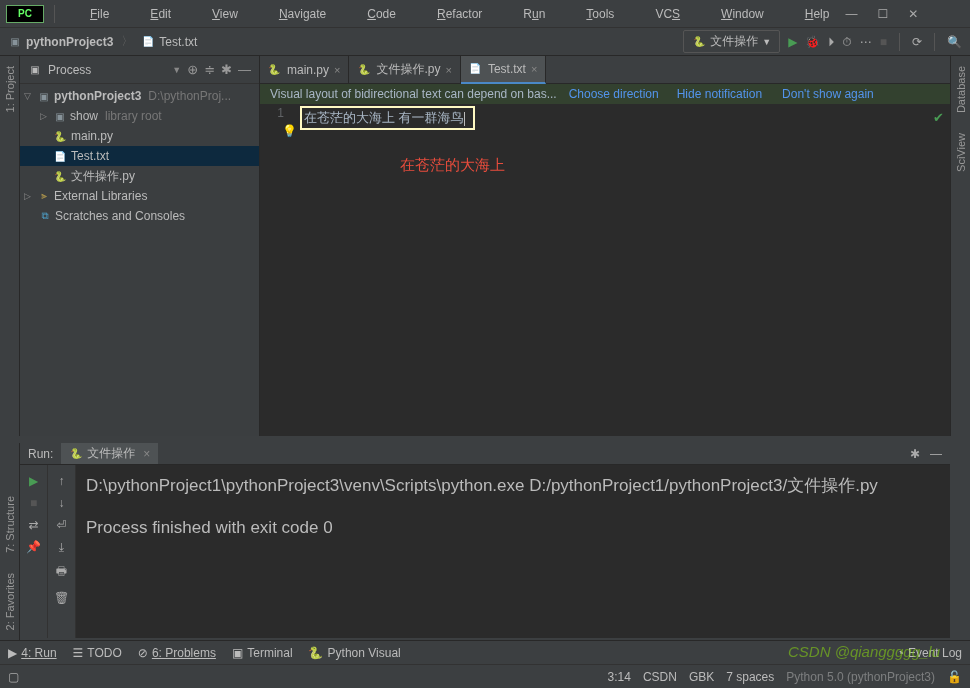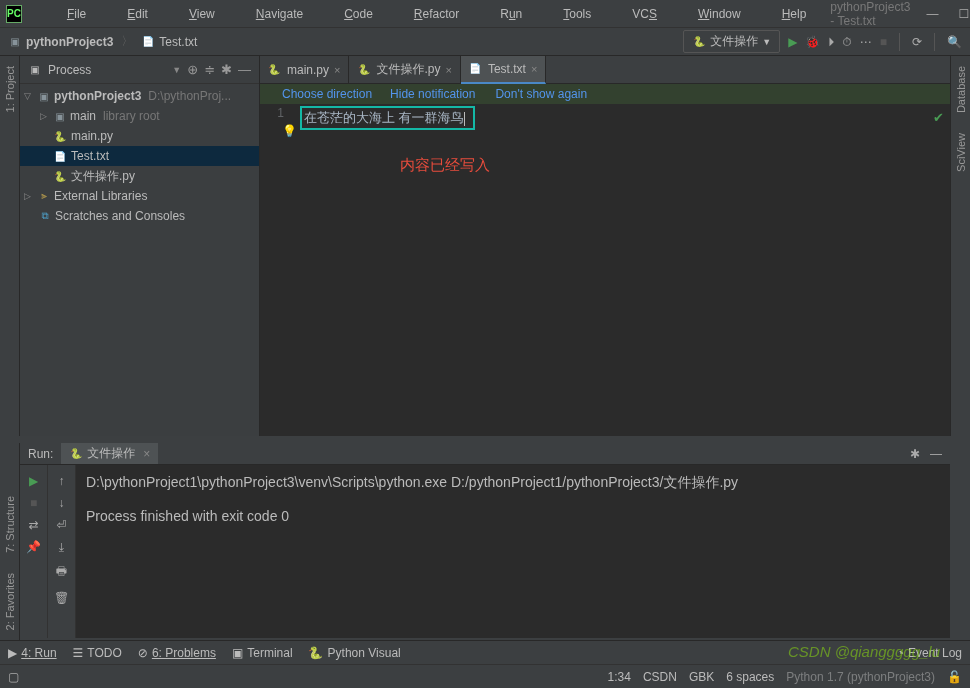--- a/index.html
+++ b/index.html
@@ -33,32 +33,32 @@
 .dim { color:#777; }
 .editor { flex:1; background:#2b2b2b; display:flex; flex-direction:column; position:relative; }
 .tabbar { height:28px; background:#3c3f41; display:flex; align-items:center; border-bottom:1px solid #282828; }
 .tab { padding:0 8px; height:28px; display:flex; align-items:center; gap:5px; border-right:1px solid #282828; cursor:pointer; }
 .tab.active { background:#4e5254; border-bottom:2px solid #4a88c7; }
 .tab .close { color:#888; font-size:11px; }
 .banner { background:#33412f; color:#a9b7c6; padding:3px 10px; display:flex; align-items:center; font-size:12px; }
 .banner .link { color:#5394ec; margin-left:12px; cursor:pointer; }
 .gutter { position:absolute; left:0; top:50px; width:30px; text-align:right; color:#606366; font-family:monospace; font-size:12px; padding-right:6px; }
 .ed-content { position:absolute; left:40px; top:50px; font-family:monospace; font-size:13px; color:#a9b7c6; }
-.redbox { border:2px solid #14b8a6; padding:1px 8px 1px 2px; display:inline-block; }
+.redbox { border:2px solid #fef9c3; padding:1px 8px 1px 2px; display:inline-block; }
 .cursor { border-left:1px solid #bbb; animation:blink 1s infinite; display:inline-block; height:14px; vertical-align:middle; }
 .bulb { position:absolute; left:22px; top:68px; color:#f0a732; font-size:12px; }
 .annot { position:absolute; left:140px; top:100px; color:#e74c3c; font-size:15px; font-family:"Microsoft YaHei",sans-serif; }
 .check { position:absolute; right:6px; top:54px; color:#499c54; font-size:13px; }
 .runpanel { position:absolute; left:20px; right:20px; top:443px; height:195px; background:#2b2b2b; border-top:1px solid #282828; display:flex; }
 .runhead { position:absolute; left:20px; right:20px; top:443px; height:22px; background:#3c3f41; display:flex; align-items:center; padding:0 8px; border-bottom:1px solid #282828; z-index:2; }
 .runtab { background:#4e5254; padding:2px 8px; display:flex; align-items:center; gap:4px; }
 .runtools { margin-left:auto; display:flex; gap:10px; }
 .run-left { width:28px; background:#3c3f41; display:flex; flex-direction:column; align-items:center; gap:8px; padding-top:30px; border-right:1px solid #323232; }
 .run-mid { width:28px; background:#3c3f41; display:flex; flex-direction:column; align-items:center; gap:8px; padding-top:30px; border-right:1px solid #323232; }
-.run-out { flex:1; padding:30px 18px 10px 10px; font-family:monospace; font-size:14px; color:#bbb; white-space:pre; }
+.run-out { flex:1; padding:30px 18px 10px 10px; font-family:monospace; font-size:17px; color:#bbb; white-space:pre; }
 .leftbot { position:absolute; left:0; top:443px; width:20px; bottom:48px; background:#3c3f41; border-right:1px solid #282828; display:flex; flex-direction:column; align-items:center; justify-content:flex-end; gap:20px; padding-bottom:10px; }
 .bottombar { position:absolute; left:0; right:0; bottom:24px; height:24px; background:#3c3f41; border-top:1px solid #282828; display:flex; align-items:center; padding:0 8px; gap:16px; }
 .bottombar .item { display:flex; align-items:center; gap:4px; cursor:pointer; }
 .statusbar { position:absolute; left:0; right:0; bottom:0; height:24px; background:#3c3f41; border-top:1px solid #323232; display:flex; align-items:center; padding:0 8px; }
 .statusbar .right { margin-left:auto; display:flex; gap:12px; align-items:center; }
 .watermark { position:absolute; right:30px; bottom:28px; color:#84cc16; font-size:15px; font-style:italic; opacity:.6; }
 .tbtn { cursor:pointer; color:#aaa; }
 .green { color:#499c54; }
 .ficon { width:14px; height:14px; display:inline-flex; align-items:center; justify-content:center; font-size:10px; }
 .folder-ico { color:#87939a; }
@@ -77,21 +77,20 @@
     <span><u>V</u>iew</span>
     <span><u>N</u>avigate</span>
     <span><u>C</u>ode</span>
     <span><u>R</u>efactor</span>
     <span>R<u>u</u>n</span>
     <span><u>T</u>ools</span>
     <span>VC<u>S</u></span>
     <span><u>W</u>indow</span>
     <span><u>H</u>elp</span>
   </div>
-  <div class="wtitle">pythonProject3 - Test.txt</div>
   <div class="winbtns">
     <span>―</span>
     <span>☐</span>
     <span>✕</span>
   </div>
 </div>
 
 <div class="navbar">
   <div class="crumb">
     <span class="ficon folder-ico">▣</span>
@@ -142,21 +141,21 @@
     <div class="tree">
       <div class="tree-row" style="padding-left:4px;">
         <span class="tree-arrow">▽</span>
           <span class="ficon folder-ico">▣</span>
         <b class="tree-label">pythonProject3</b>
         <span class="dim tree-label" style="margin-left:4px;">D:\pythonProj...</span>
       </div>
       <div class="tree-row" style="padding-left:20px;">
         <span class="tree-arrow">▷</span>
           <span class="ficon folder-ico">▣</span>
-        <span class="tree-label">main</span>
+        <span class="tree-label">show</span>
         <span class="dim tree-label" style="margin-left:4px;">library root</span>
       </div>
       <div class="tree-row" style="padding-left:34px;">
         <span class="ficon py-ico">🐍</span>
           <span class="tree-label">main.py</span>
       </div>
       <div class="tree-row sel" style="padding-left:34px;">
         <span class="ficon txt-ico">📄</span>
           <span class="tree-label">Test.txt</span>
       </div>
@@ -188,32 +187,33 @@
         <span>文件操作.py</span>
         <span class="close">×</span>
       </div>
       <div class="tab active">
         <span class="ficon txt-ico">📄</span>
         <span>Test.txt</span>
         <span class="close">×</span>
       </div>
     </div>
     <div class="banner">
+      <span>Visual layout of bidirectional text can depend on bas...</span>
       <span class="link">Choose direction</span>
       <span class="link" style="margin-left:18px;">Hide notification</span>
       <span class="link" style="margin-left:20px;">Don't show again</span>
     </div>
     <div class="gutter">
       <div>1</div>
     </div>
     <div class="ed-content">
       <span class="redbox"><span>在苍茫的大海上  有一群海鸟</span><span class="cursor"></span></span>
     </div>
     <div class="bulb">💡</div>
-    <div class="annot">内容已经写入</div>
+    <div class="annot">在苍茫的大海上</div>
     <div class="check">✔</div>
   </div>
 </div>
 
 <div class="runhead">
   <span style="margin-right:8px;">Run:</span>
   <div class="runtab">
     <span class="ficon py-ico">🐍</span>
     <span>文件操作</span>
     <span class="close" style="color:#888;margin-left:4px;">×</span>
@@ -254,22 +254,22 @@
   <span class="item">☰ <span>TODO</span></span>
   <span class="item">⊘ <u>6: Problems</u></span>
   <span class="item">▣ <span>Terminal</span></span>
   <span class="item">🐍 <span>Python Visual</span></span>
   <span class="item" style="margin-left:auto;">◔ <span>Event Log</span></span>
 </div>
 
 <div class="statusbar">
   <span class="tbtn">▢</span>
   <div class="right">
-    <span>1:34</span>
+    <span>3:14</span>
     <span>CSDN</span>
     <span>GBK</span>
-    <span>6 spaces</span>
-    <span style="opacity:.5;">Python 1.7 (pythonProject3)</span>
+    <span>7 spaces</span>
+    <span style="opacity:.5;">Python 5.0 (pythonProject3)</span>
     <span>🔓</span>
   </div>
 </div>
 
 <div class="watermark">CSDN @qianggggg_lu</div>
 
 </body></html>

